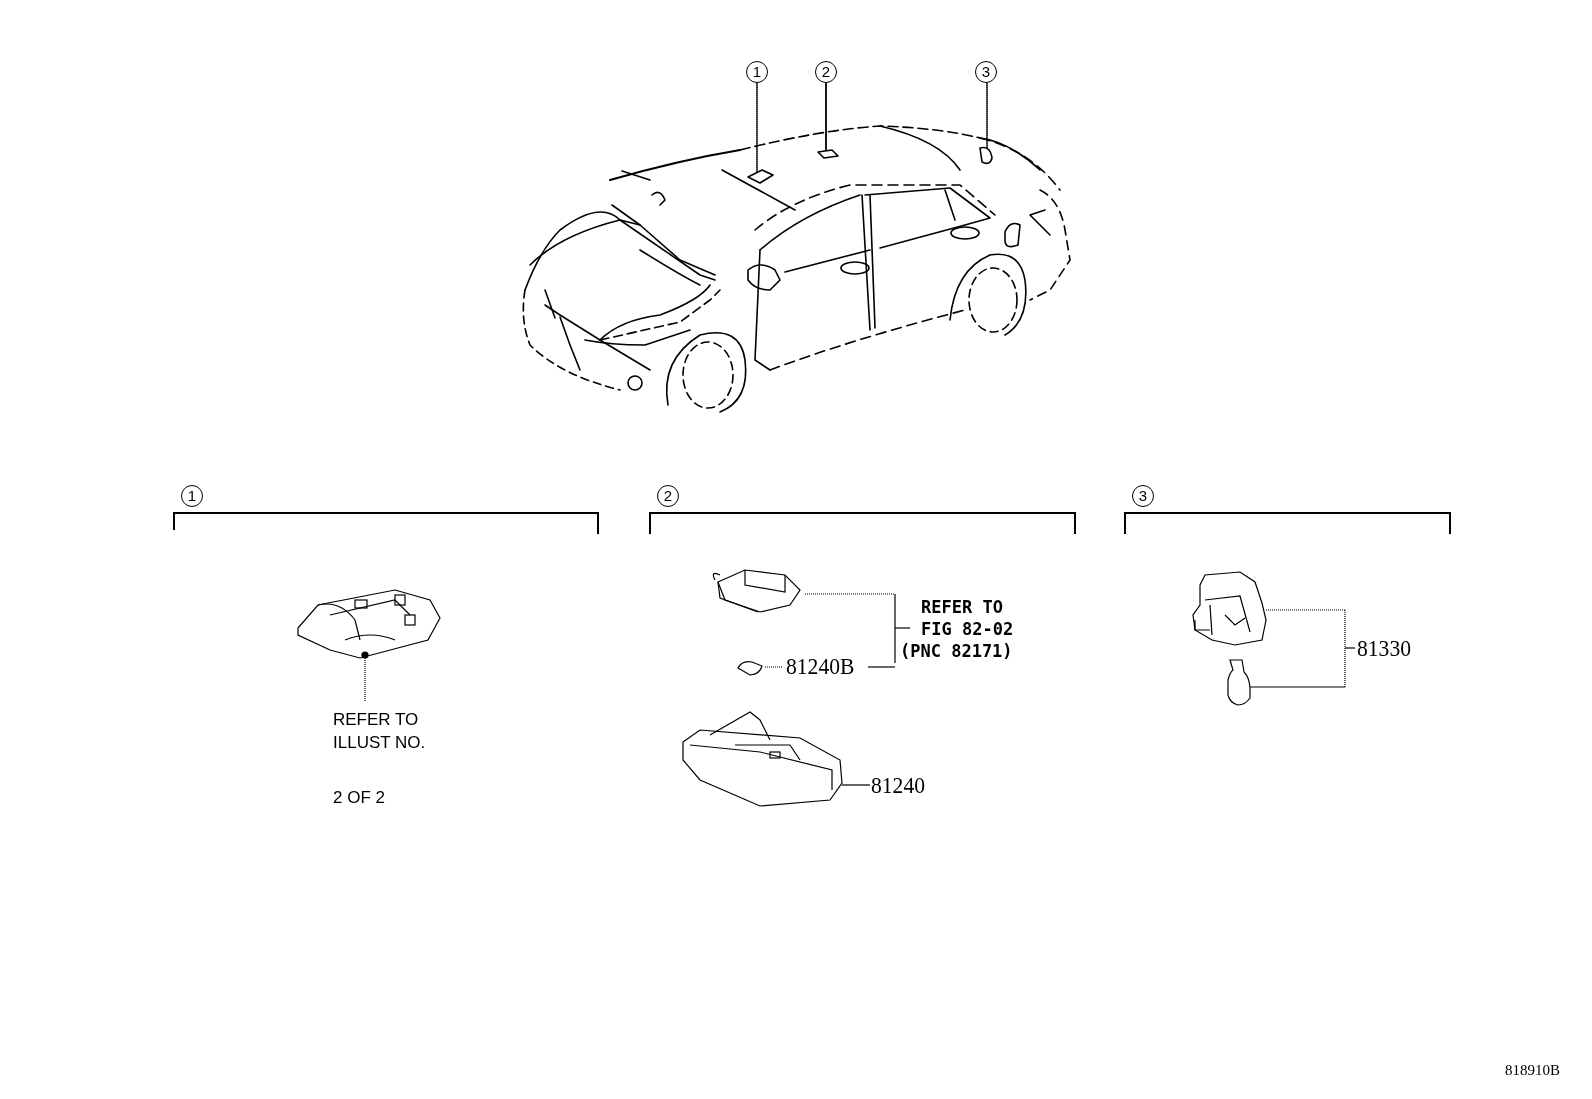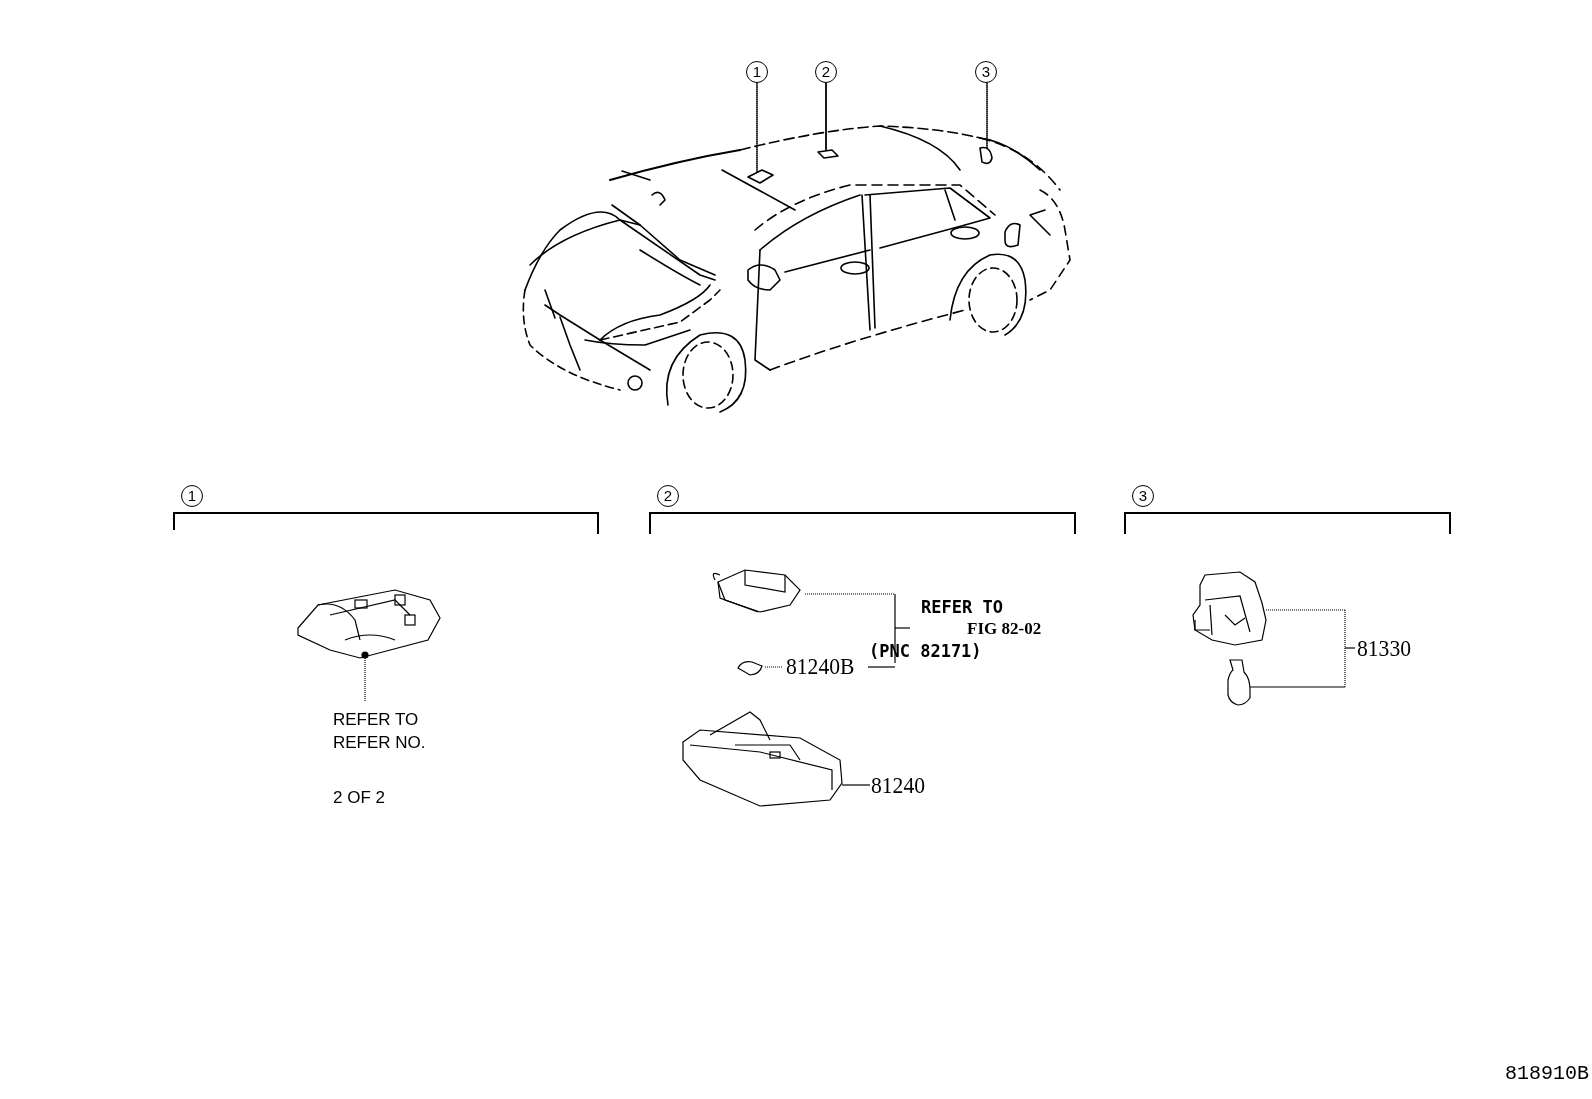--- a/index.html
+++ b/index.html
@@ -8,21 +8,21 @@
   svg.layer { position:absolute; left:0; top:0; }
   .callout { position:absolute; width:22px; height:22px; border:1.6px solid #000; border-radius:50%;
              box-sizing:border-box; font-family:"Liberation Sans", sans-serif; font-size:15px;
              line-height:19px; text-align:center; background:#fff; }
   .pn { position:absolute; font-family:"Liberation Serif", serif; font-size:24px; line-height:24px;
         letter-spacing:0px; transform:scaleX(0.9); transform-origin:left top; }
   .note { position:absolute; font-family:"DejaVu Sans Mono", monospace; font-size:17px; line-height:22px;
           font-weight:bold; white-space:pre; }
   .note-sans { position:absolute; font-family:"Liberation Sans", sans-serif; font-size:17px; line-height:23px;
                white-space:pre; }
-  .figid { position:absolute; font-family:Liberation Mono, monospace; font-size:20px; }
+  .figid { position:absolute; font-family:Liberation Serif, serif; font-size:15px; }
 </style>
 </head>
 <body>
 
 <svg class="layer" width="1592" height="1099">
   <g fill="none" stroke="#000" stroke-width="1.6" stroke-linejoin="round" stroke-linecap="round">
 
     <path d="M740 150 Q820 130 880 126 Q940 128 980 138" stroke-dasharray="10 5"></path>
     <path d="M880 126 Q940 140 960 170"></path>
     <path d="M980 138 Q1030 150 1060 190" stroke-dasharray="10 6"></path>
@@ -104,21 +104,21 @@
     <path d="M330 615 L395 600 L410 615"></path>
     <path d="M345 640 Q370 630 395 640"></path>
     <rect x="355" y="600" width="12" height="8"></rect>
     <rect x="395" y="595" width="10" height="10"></rect>
     <rect x="405" y="615" width="10" height="10"></rect>
     <circle cx="365" cy="655" r="3" fill="#000"></circle>
     <line x1="365" y1="658" x2="365" y2="702" stroke-dasharray="1 1"></line>
   </g>
 </svg>
 <div class="note-sans" style="left:333px;top:708px;">REFER TO</div>
-<div class="note-sans" style="left:333px;top:731px;">REFER NO.</div>
+<div class="note-sans" style="left:333px;top:731px;">ILLUST NO.</div>
 <div class="note-sans" style="left:333px;top:786px;">2 OF 2</div>
 
 <svg class="layer" width="1592" height="1099">
   <g fill="none" stroke="#000" stroke-width="1.2">
 
     <path d="M718 582 L745 570 L785 575 L800 590 L790 605 L760 612 L725 600 Z"></path>
     <path d="M745 570 L745 585 L785 592 L785 575"></path>
     <path d="M718 582 L720 598 L758 612"></path>
     <path d="M720 575 Q710 570 715 580"></path>
     <line x1="805" y1="594" x2="895" y2="594" stroke-dasharray="1 1"></line>
@@ -133,22 +133,22 @@
     <path d="M690 745 L760 752 L832 770 L832 790"></path>
     <path d="M710 735 L750 712 L760 720 L770 740"></path>
     <path d="M735 745 L790 745 L800 760"></path>
     <rect x="770" y="752" width="10" height="6"></rect>
     <line x1="842" y1="785" x2="870" y2="785"></line>
   </g>
 </svg>
 <div class="pn" style="left:786px;top:654px;">81240B</div>
 <div class="pn" style="left:871px;top:773px;">81240</div>
 <div class="note" style="left:921px;top:596px;">REFER TO</div>
-<div class="note" style="left:967px;top:618px;font-family:Liberation Serif, serif;">FIG 82-02</div>
-<div class="note" style="left:869px;top:640px;">(PNC 82171)</div>
+<div class="note" style="left:921px;top:618px;">FIG 82-02</div>
+<div class="note" style="left:900px;top:640px;">(PNC 82171)</div>
 
 <svg class="layer" width="1592" height="1099">
   <g fill="none" stroke="#000" stroke-width="1.2">
     <path d="M1200 585 L1205 575 L1240 572 L1255 582 L1262 603 L1266 620 L1262 640 L1235 645 L1212 640 L1195 630 L1193 615 L1200 605 Z"></path>
     <path d="M1205 600 L1240 596 L1250 632"></path>
     <path d="M1210 605 L1212 635"></path>
     <path d="M1225 615 L1235 625 L1245 618"></path>
     <path d="M1195 620 L1195 630 L1210 630"></path>
     <line x1="1266" y1="610" x2="1345" y2="610" stroke-dasharray="1 1"></line>
     <line x1="1345" y1="610" x2="1345" y2="687" stroke-dasharray="1 1"></line>

